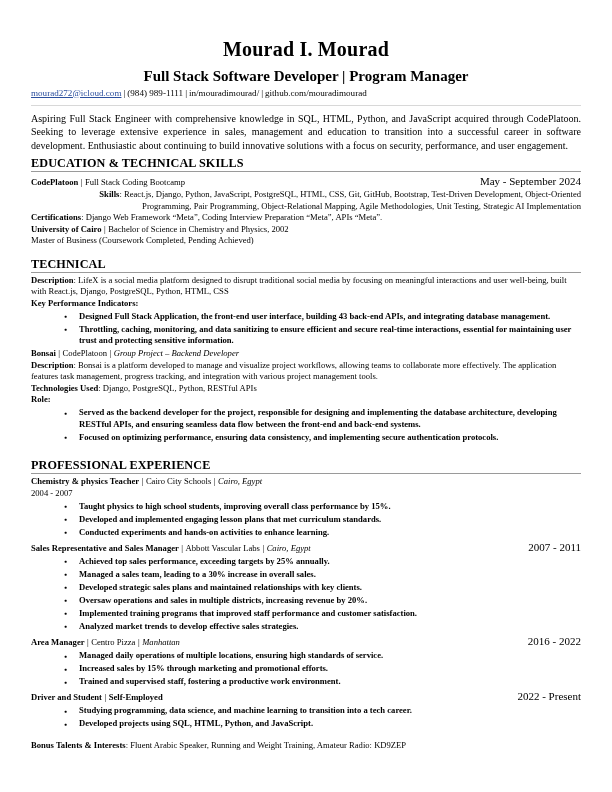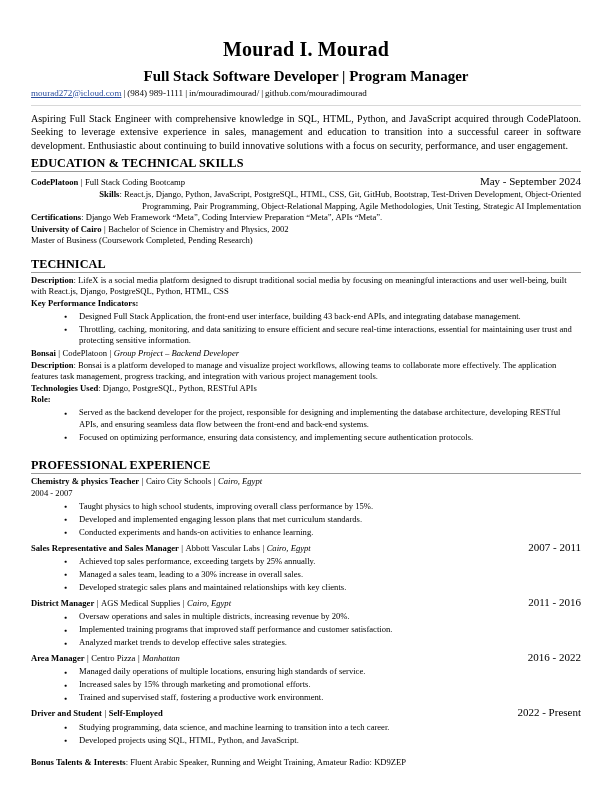--- a/index.html
+++ b/index.html
@@ -95,20 +95,21 @@
   ul.bullets {
     margin: 0;
     padding: 0 0 0 0;
     list-style: none;
   }
   ul.bullets li {
     position: relative;
     padding-left: 48px;
     margin: 1.5px 0;
     line-height: 1.34;
+    font-weight: bold;
   }
   ul.bullets li::before {
     content: "\25CF";
     position: absolute;
     left: 33px;
     top: -0.5px;
     font-size: 5.2px;
     line-height: 2.4;
   }
   .hang-wrap {
@@ -149,21 +150,21 @@
   </div>
 
   <div class="plain-line">
     <span class="b">Certifications</span><span>: </span><span>Django Web Framework “Meta”, Coding Interview Preparation “Meta”, APIs “Meta”.</span>
   </div>
 
   <div class="plain-line">
     <span class="b">University of Cairo</span><span class="pipe">|</span><span>Bachelor of Science in Chemistry and Physics, 2002</span>
   </div>
 
-  <div class="plain-line">Master of Business (Coursework Completed, Pending Research)</div>
+  <div class="plain-line">Master of Business (Coursework Completed, Pending Achieved)</div>
 
   <div class="spacer-6"></div>
 
   <div class="section-title">TECHNICAL</div>
   <hr class="section-rule">
 
   <div>
     <div class="hang-wrap">
       <span class="b">Description</span><span>: </span><span>LifeX is a social media platform designed to disrupt traditional social media by focusing on meaningful interactions and user well-being, built with React.js, Django, PostgreSQL, Python, HTML, CSS</span>
     </div>
@@ -219,26 +220,20 @@
       <div class="right">2007 - 2011</div>
     </div>
     <ul class="bullets">
       <li>Achieved top sales performance, exceeding targets by 25% annually.</li>
       <li>Managed a sales team, leading to a 30% increase in overall sales.</li>
       <li>Developed strategic sales plans and maintained relationships with key clients.</li>
     </ul>
   </div>
 
   <div>
-    <div class="row">
-      <div class="left">
-        <span class="b">District Manager</span><span class="pipe">|</span><span>AGS Medical Supplies</span><span class="pipe">|</span><span class="i">Cairo, Egypt</span>
-      </div>
-      <div class="right">2011 - 2016</div>
-    </div>
     <ul class="bullets">
       <li>Oversaw operations and sales in multiple districts, increasing revenue by 20%.</li>
       <li>Implemented training programs that improved staff performance and customer satisfaction.</li>
       <li>Analyzed market trends to develop effective sales strategies.</li>
     </ul>
   </div>
 
   <div>
     <div class="row">
       <div class="left">

